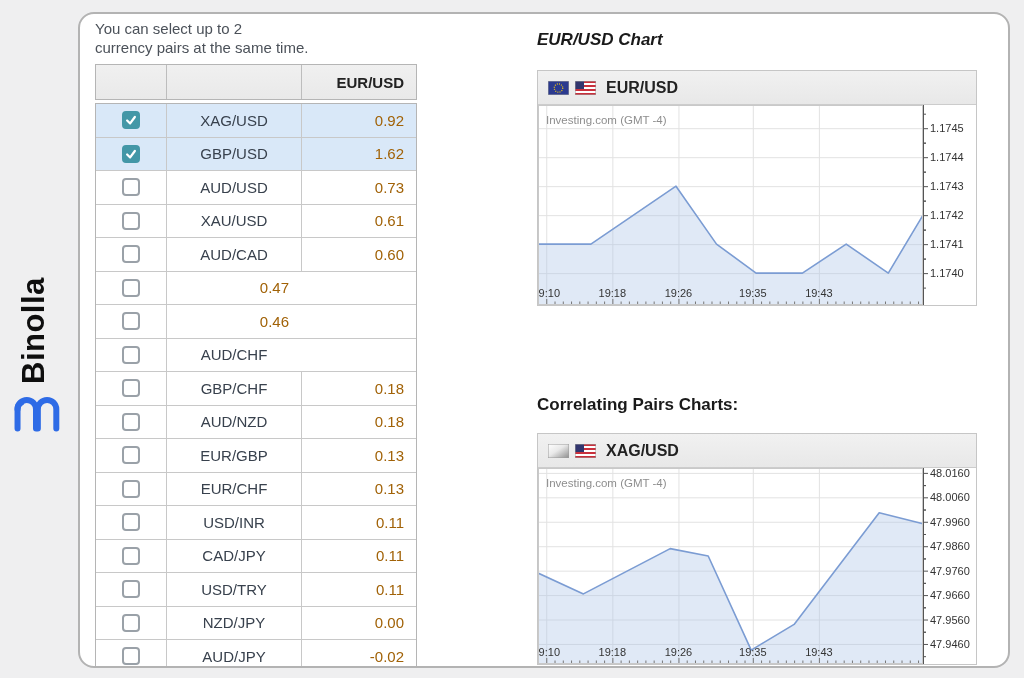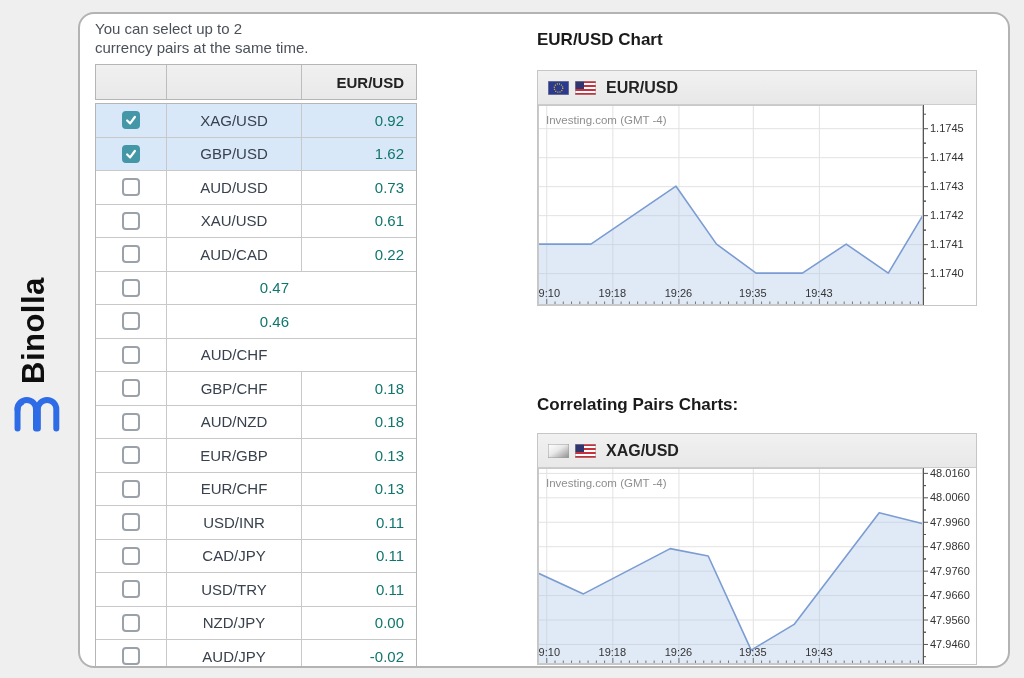--- a/index.html
+++ b/index.html
@@ -16,30 +16,30 @@
   
   .tbl{position:absolute;left:15px;top:50px;width:322px;font-size:15px;color:#38414d;}
   .hdr,.row{display:grid;grid-template-columns:70px 135px 115px;align-items:stretch;box-sizing:border-box;}
   .hdr{height:36px;border:1px solid #b5b5b5;background:linear-gradient(#f0f0f0,#e9e9e9);}
   .tbl-body{margin-top:3px;border:1px solid #b5b5b5;border-bottom:none;}
   .row{height:33.5px;border-bottom:1px solid #c8c8c8;background:#fff;}
   .row.sel{background:#d9e8f8;}
   .cell{display:flex;align-items:center;justify-content:center;}
   .c2,.c3{border-left:1px solid #c8c8c8;}
   .hdr .c2,.hdr .c3{border-left:1px solid #bdbdbd;}
-  .c3{justify-content:flex-end;padding-right:12px;box-sizing:border-box;color:#0f766e;}
+  .c3{justify-content:flex-end;padding-right:12px;box-sizing:border-box;color:#a16207;}
   .hdr .c3{font-weight:700;color:#222;}
   .cb{width:18px;height:18px;border:2px solid #9aa1a8;border-radius:4px;background:#fff;
       box-sizing:border-box;display:flex;align-items:center;justify-content:center;}
   .cb svg{display:none;}
   .cb.on{border-color:#4397a7;background:#4397a7;}
   .cb.on svg{display:block;}
   
   .rc-h{position:absolute;font-size:17px;font-weight:700;color:#1a1a1a;}
-  .h1{left:457px;top:16px;}
+  .h1{left:457px;top:16px;font-style:italic;}
   .h2{left:457px;top:381px;text-align:right;}
   .chart-panel{position:absolute;left:457px;width:440px;background:#fff;border:1px solid #c6c6c6;box-sizing:border-box;}
   .cp0{top:56px;}
   .cp1{top:419px;}
   .cp-head{height:33px;display:flex;align-items:center;gap:6px;padding-left:10px;
            background:linear-gradient(#f1f1f1,#e8e8e8);border-bottom:1px solid #ccc;}
   .cp-title{font-size:16px;font-weight:700;color:#222;margin-left:4px;}
   .flag{display:flex;}
   svg.plot{display:block;}
   .xlab,.ylab{font-size:11px;fill:#333;font-family:"Liberation Sans",sans-serif;}
@@ -116,21 +116,21 @@
           <div class="cell c3">0.61</div>
         </div>
 
         <div class="row">
           <div class="cell c1">
             <span class="cb">
               
             </span>
           </div>
           <div class="cell c2">AUD/CAD</div>
-          <div class="cell c3">0.22</div>
+          <div class="cell c3">0.60</div>
         </div>
 
         <div class="row">
           <div class="cell c1">
             <span class="cb">
               
             </span>
           </div>
           <div class="cell c3">0.47</div>
         </div>

